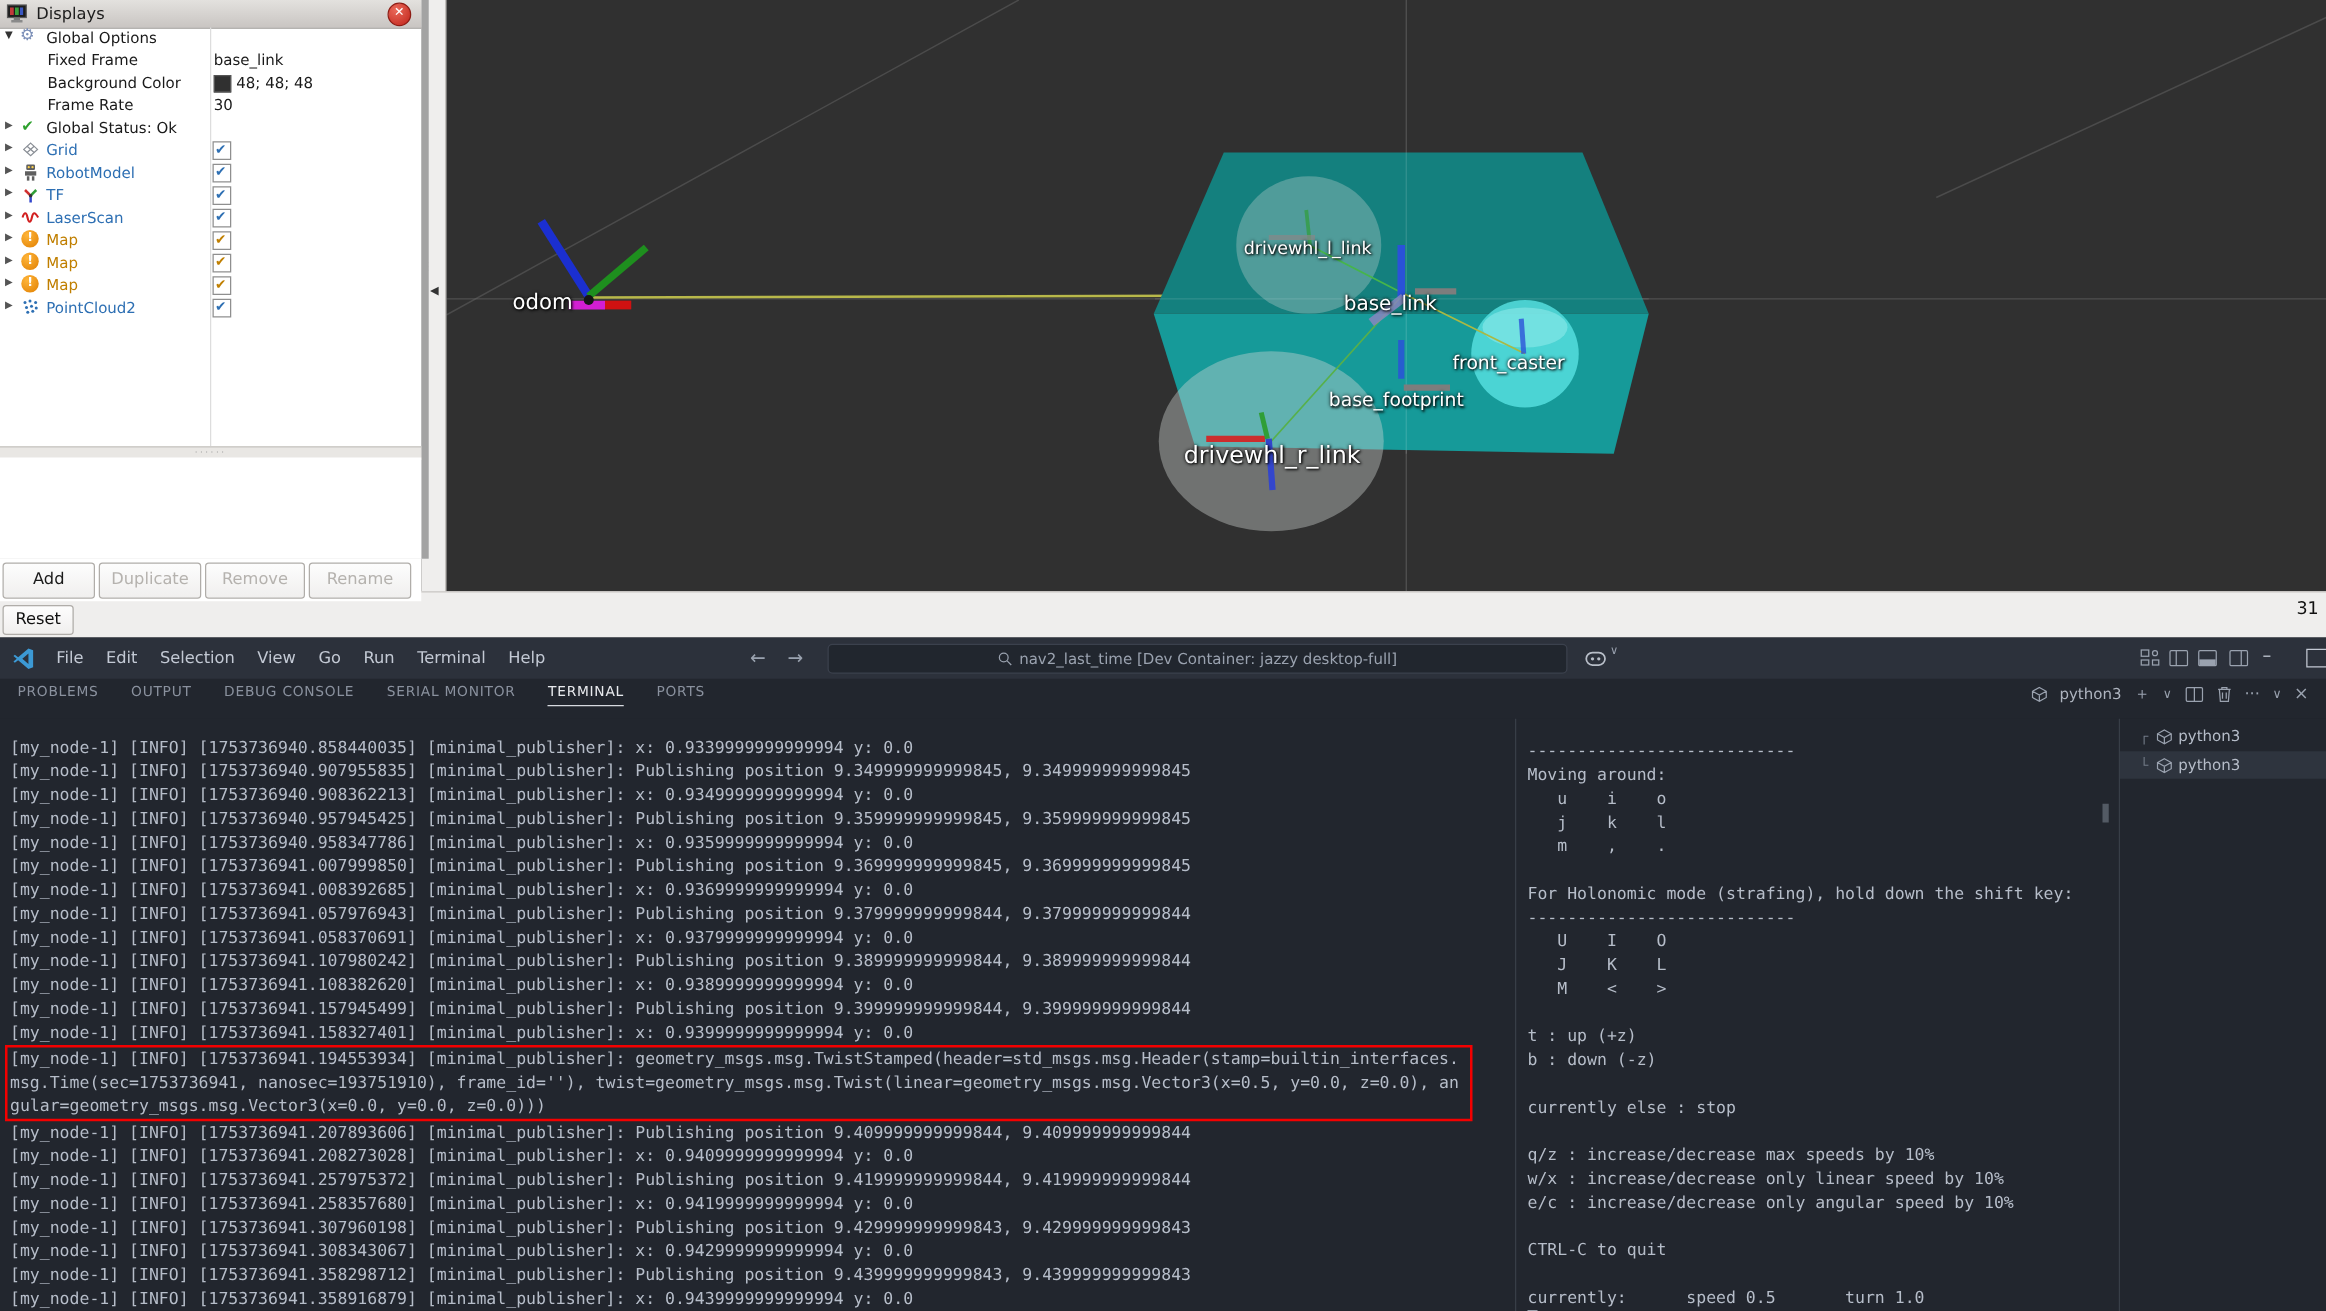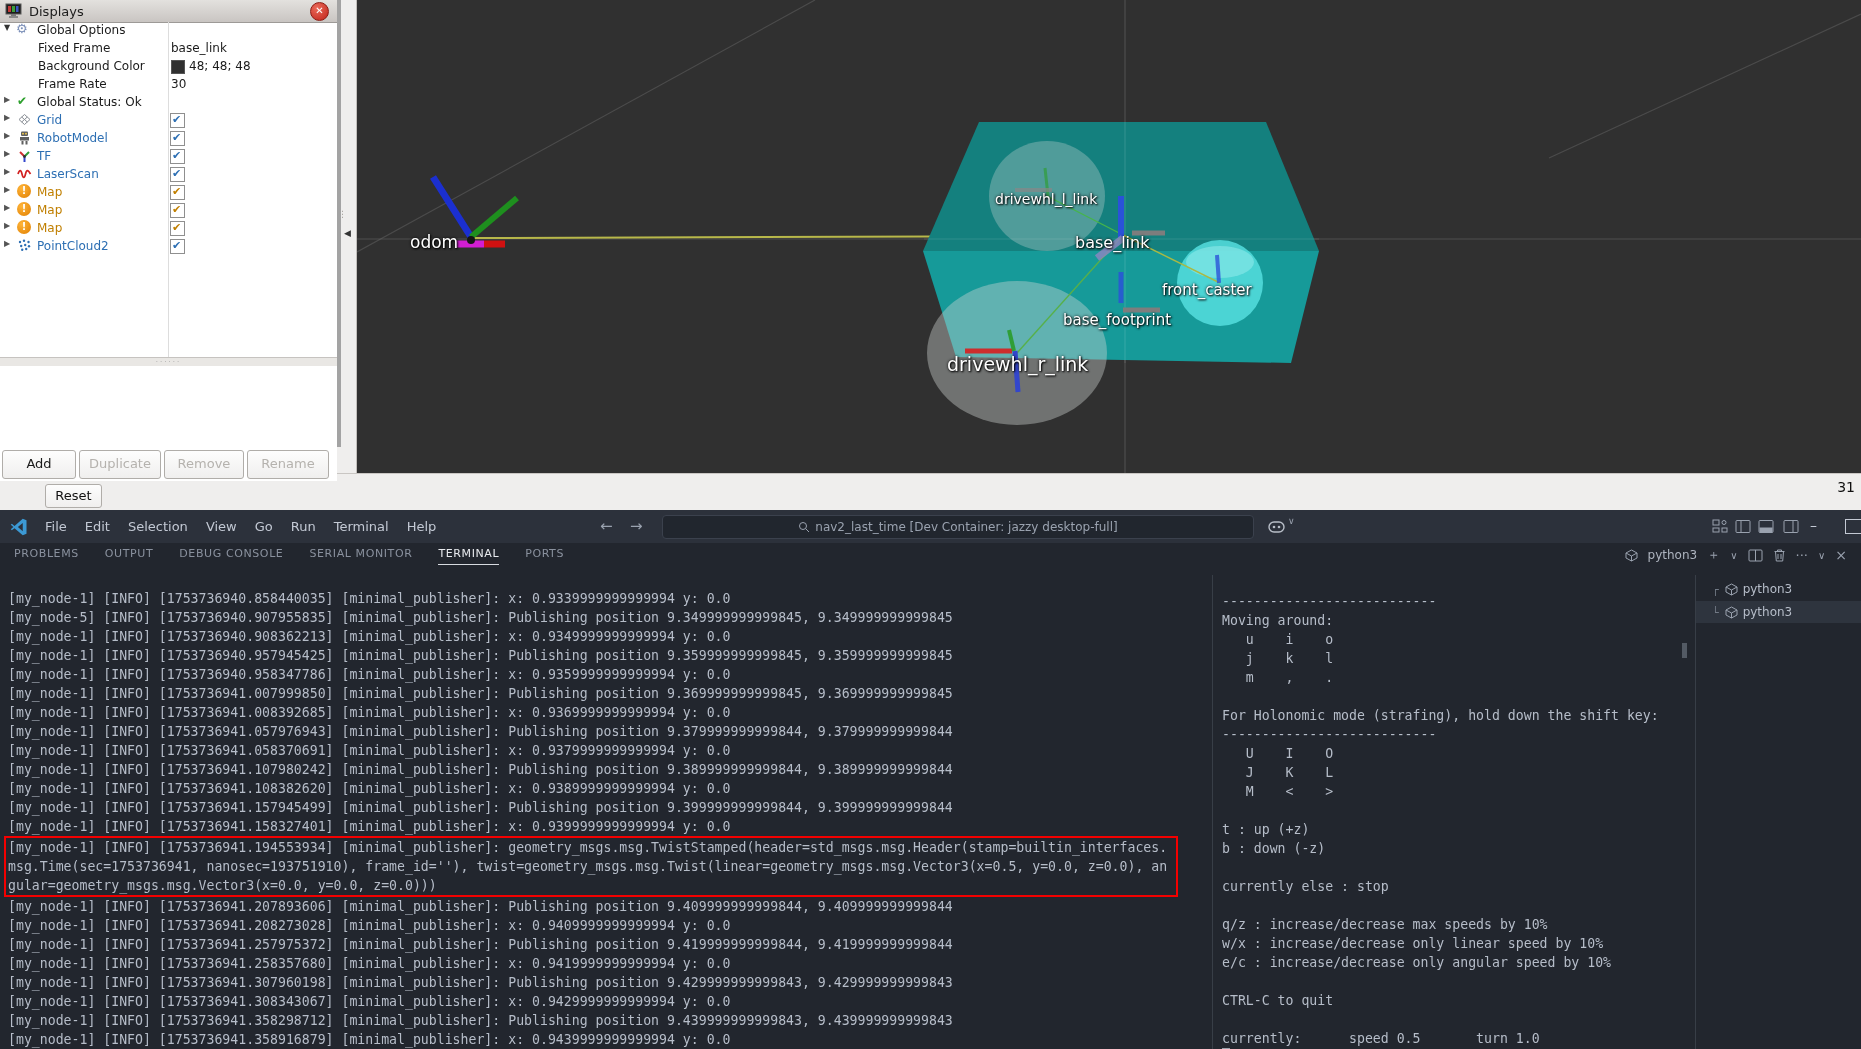--- a/index.html
+++ b/index.html
@@ -1,19 +1,19 @@
 <!DOCTYPE html>
 <html><head>
 <meta charset="utf-8">
 <style>
   html,body{margin:0;padding:0;width:1861px;height:1049px;overflow:hidden;background:#1e2227;
     font-family:"DejaVu Sans",sans-serif;}
   
   #rviz{position:absolute;left:0;top:0;width:1861px;height:510px;background:#303030;}
-  #displays-panel{position:absolute;left:0;top:0;width:337px;height:447px;background:#fff;border-right:4px solid #a3a3a3;}
+  #displays-panel{position:absolute;left:0;top:0;width:337px;height:447px;background:#fff;border-right:6px solid #a3a3a3;}
   #displays-header{position:absolute;left:0;top:0;width:337px;height:22px;
     background:linear-gradient(#e3e1de,#c9c5c2);border-bottom:1px solid #9d9a97;display:flex;align-items:center;}
   #displays-title{font-size:13px;color:#1c1c1c;margin-left:6px;}
   #displays-close{position:absolute;right:8px;top:2px;width:17px;height:17px;border-radius:50%;
     background:radial-gradient(circle at 35% 30%,#ea6a5a,#c0231a);border:1px solid #8e1c14;color:#fff;
     font-size:10px;font-weight:bold;text-align:center;line-height:16px;}
   .trow{position:absolute;left:0;width:336px;height:18px;font-size:12px;color:#1a1a1a;}
   .arr{position:absolute;left:4px;top:2px;font-size:8px;color:#555;}
   .ric{position:absolute;left:17px;top:1px;width:15px;height:15px;}
   .gear-g{position:absolute;left:16px;top:0px;font-size:13px;color:#7b8fb8;}
@@ -31,21 +31,21 @@
   #tree-sep{position:absolute;left:168px;top:22px;width:1px;height:335px;background:#ddd;}
   #panel-splitter{position:absolute;left:0;top:357px;width:337px;height:9px;background:#e9e7e4;border-top:1px solid #c6c3c0;border-bottom:1px solid #c6c3c0;
     text-align:center;font-size:7px;color:#9a9a9a;line-height:8px;letter-spacing:2px;}
   #panel-lower{position:absolute;left:0;top:366px;width:337px;height:81px;background:#fff;}
   .rbtn{position:absolute;height:27px;border:1px solid #b0ada9;border-radius:3px;
     background:linear-gradient(#fdfdfd,#f0efee);font-size:13px;text-align:center;line-height:25px;color:#1a1a1a;}
   .rbtn.disabled{color:#b5b2ae;}
   #bottom-bar{position:absolute;left:0;top:473px;width:1861px;height:37px;background:#efeeed;border-top:1px solid #c9c6c3;}
   #white-patch{position:absolute;left:0;top:447px;width:337px;height:34px;background:#fff;}
   #reset-btn{position:absolute;left:2px;top:484px;width:55px;height:22px;border:1px solid #b0ada9;border-radius:3px;
-    background:linear-gradient(#fdfdfd,#f0efee);font-size:13px;text-align:center;line-height:21px;color:#111;margin-left:43px;}
+    background:linear-gradient(#fdfdfd,#f0efee);font-size:13px;text-align:center;line-height:21px;color:#111;}
   #fps{position:absolute;right:6px;top:479px;font-size:14px;color:#111;}
   #collapse-strip{position:absolute;left:337px;top:0;width:19px;height:473px;background:#efeeed;border-right:1px solid #c2bfbc;}
   #collapse-arrow{position:absolute;left:7px;top:228px;font-size:9px;color:#333;}
   #strip-dots{position:absolute;left:1px;top:210px;font-size:9px;color:#a7a4a1;line-height:9px;}
   #view3d{position:absolute;left:357px;top:0;width:1504px;height:473px;background:#303030;overflow:hidden;}
   .v3label{position:absolute;color:#fff;text-shadow:0 0 3px #000,1px 1px 2px #000;white-space:nowrap;}
   
   #vscode{position:absolute;left:0;top:510px;width:1861px;height:539px;background:#22262e;color:#b8bfcb;}
   #titlebar{position:absolute;left:0;top:0;width:1861px;height:33px;background:#2c313b;display:flex;align-items:center;}
   #vscode-logo{margin-left:10px;width:18px;height:18px;}
@@ -384,21 +384,21 @@
       </svg>
     <span class="th-icon">···</span>
     <span class="th-icon" style="font-size:10px">∨</span>
     <span class="th-icon" style="font-size:14px">×</span>
   </div>
 
   <div id="term-area">
     <div id="term-left">
       <div>
           <div class="tline">[my_node-1] [INFO] [1753736940.858440035] [minimal_publisher]: x: 0.9339999999999994 y: 0.0</div>
-          <div class="tline">[my_node-5] [INFO] [1753736940.907955835] [minimal_publisher]: Publishing position 9.349999999999845, 9.349999999999845</div>
+          <div class="tline">[my_node-1] [INFO] [1753736940.907955835] [minimal_publisher]: Publishing position 9.349999999999845, 9.349999999999845</div>
           <div class="tline">[my_node-1] [INFO] [1753736940.908362213] [minimal_publisher]: x: 0.9349999999999994 y: 0.0</div>
           <div class="tline">[my_node-1] [INFO] [1753736940.957945425] [minimal_publisher]: Publishing position 9.359999999999845, 9.359999999999845</div>
           <div class="tline">[my_node-1] [INFO] [1753736940.958347786] [minimal_publisher]: x: 0.9359999999999994 y: 0.0</div>
           <div class="tline">[my_node-1] [INFO] [1753736941.007999850] [minimal_publisher]: Publishing position 9.369999999999845, 9.369999999999845</div>
           <div class="tline">[my_node-1] [INFO] [1753736941.008392685] [minimal_publisher]: x: 0.9369999999999994 y: 0.0</div>
           <div class="tline">[my_node-1] [INFO] [1753736941.057976943] [minimal_publisher]: Publishing position 9.379999999999844, 9.379999999999844</div>
           <div class="tline">[my_node-1] [INFO] [1753736941.058370691] [minimal_publisher]: x: 0.9379999999999994 y: 0.0</div>
           <div class="tline">[my_node-1] [INFO] [1753736941.107980242] [minimal_publisher]: Publishing position 9.389999999999844, 9.389999999999844</div>
           <div class="tline">[my_node-1] [INFO] [1753736941.108382620] [minimal_publisher]: x: 0.9389999999999994 y: 0.0</div>
           <div class="tline">[my_node-1] [INFO] [1753736941.157945499] [minimal_publisher]: Publishing position 9.399999999999844, 9.399999999999844</div>

